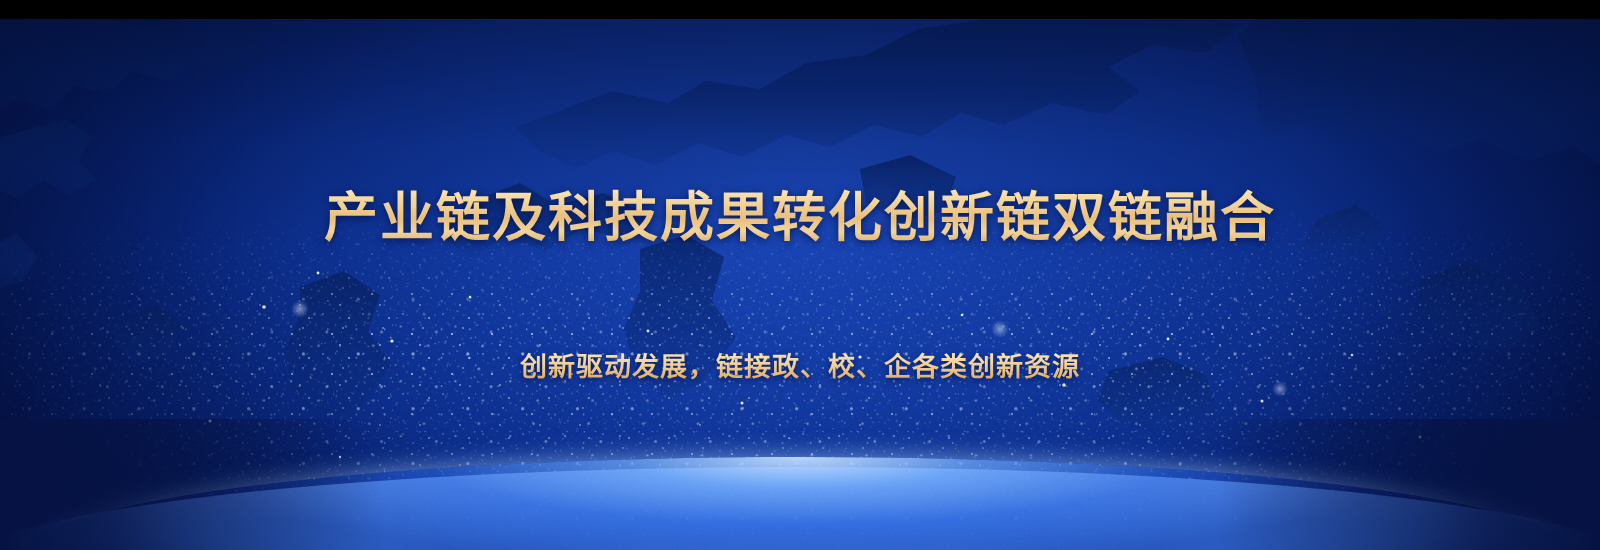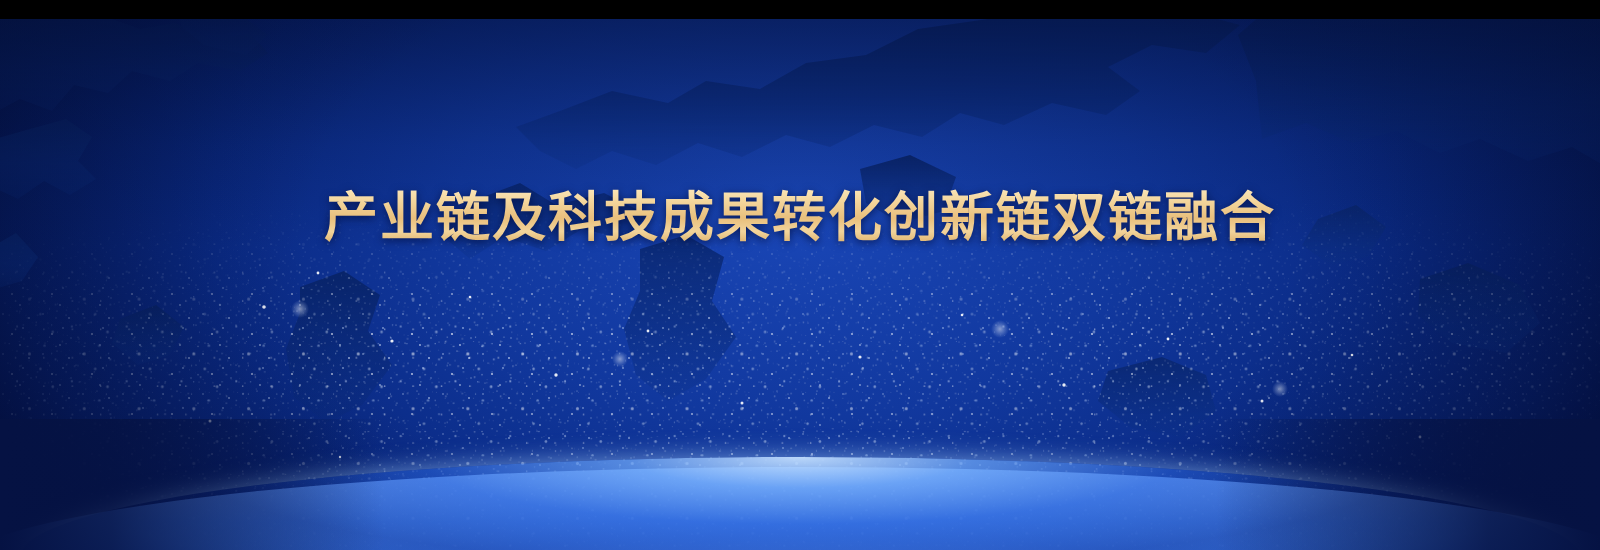--- a/index.html
+++ b/index.html
@@ -318,15 +318,16 @@
   <div class="earth-wrap">
     <div class="earth-glow"></div>
     <div class="earth-body"></div>
     <div class="earth-rim"></div>
     <div class="earth-line"></div>
     <div class="earth-side-fade"></div>
   </div>
 
   <div class="content">
     <div class="title">产业链及科技成果转化创新链双链融合</div>
+    <div class="subtitle">创新驱动发展，链接政、校、企各类创新资源</div>
   </div>
 
 </div>
 
 </body></html>

